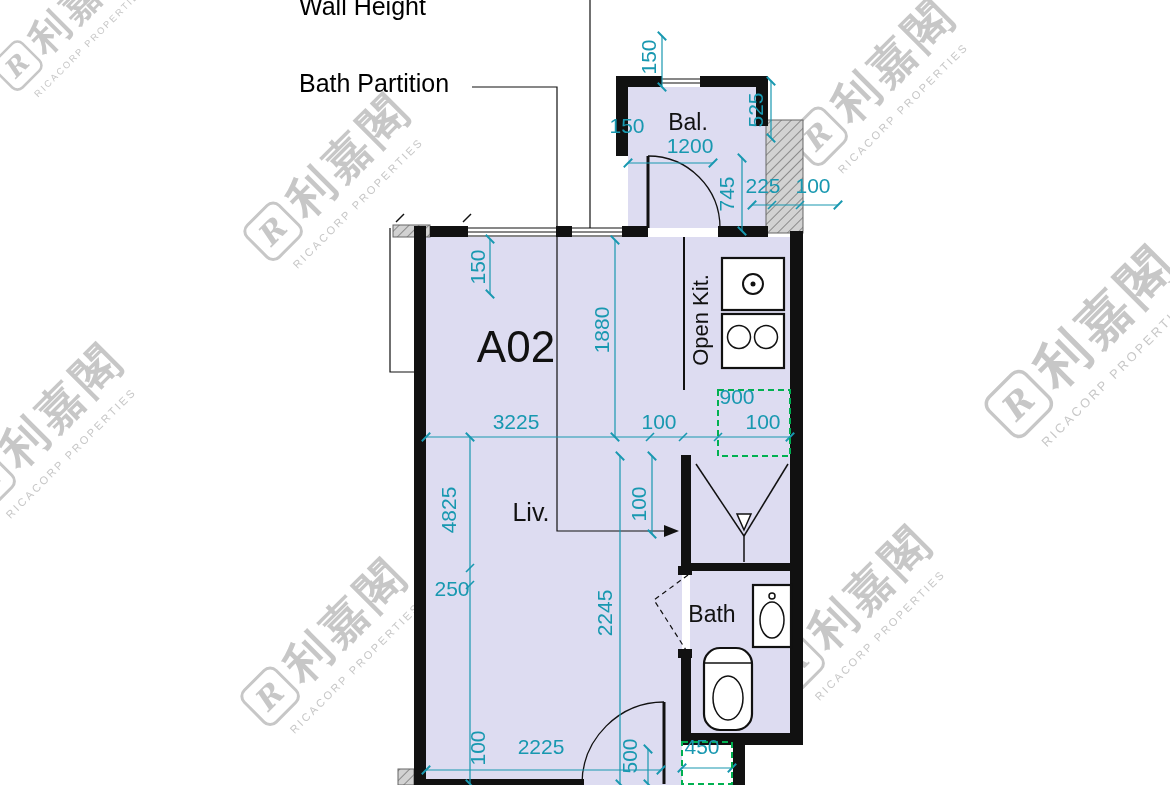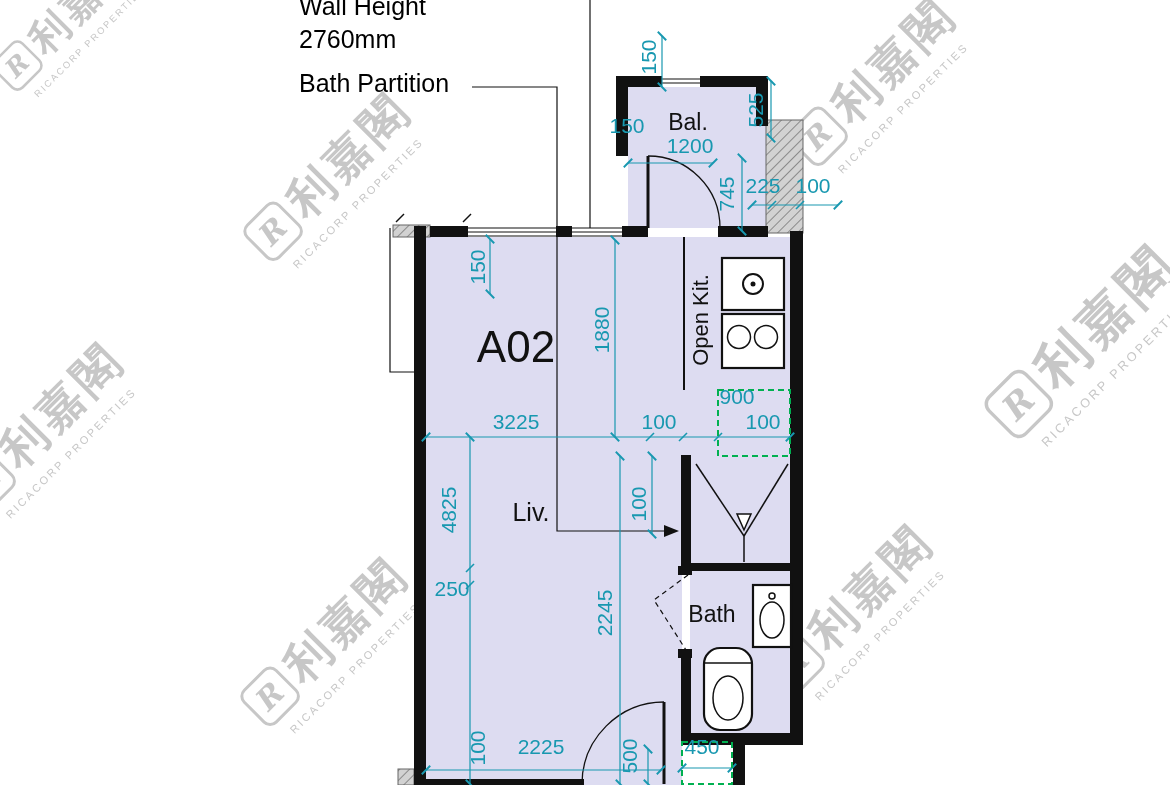--- a/index.html
+++ b/index.html
@@ -69,21 +69,20 @@
   <div class="wm" style="left:857px;top:612px">
     <div class="wm-row">
         <span class="wm-logo">R</span>
         <span class="wm-name">利嘉閣</span>
       </div>
     <div class="wm-sub">RICACORP PROPERTIES</div>
   </div>
 
   <div class="note" id="note-wall-height">
     <div>Wall Height</div>
-    <div>2760mm</div>
   </div>
   <div class="note" id="note-bath-partition">
     <div>Bath Partition</div>
   </div>
 
   <svg class="plan-svg" width="1170" height="785" viewBox="0 0 1170 785">
     <defs>
       <pattern id="hatch" width="7" height="7" patternUnits="userSpaceOnUse" patternTransform="rotate(45)">
         <rect width="7" height="7" fill="#d2d2d2"></rect>
         <line x1="0" y1="0" x2="0" y2="7" stroke="#8a8a8a" stroke-width="2"></line>

